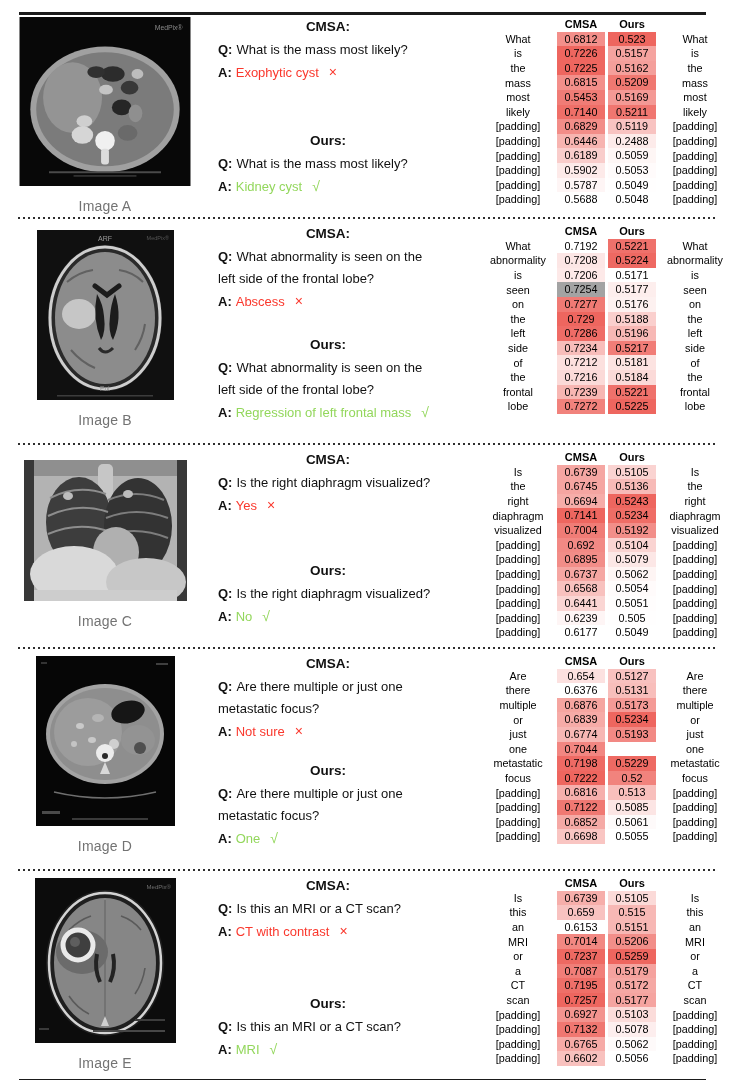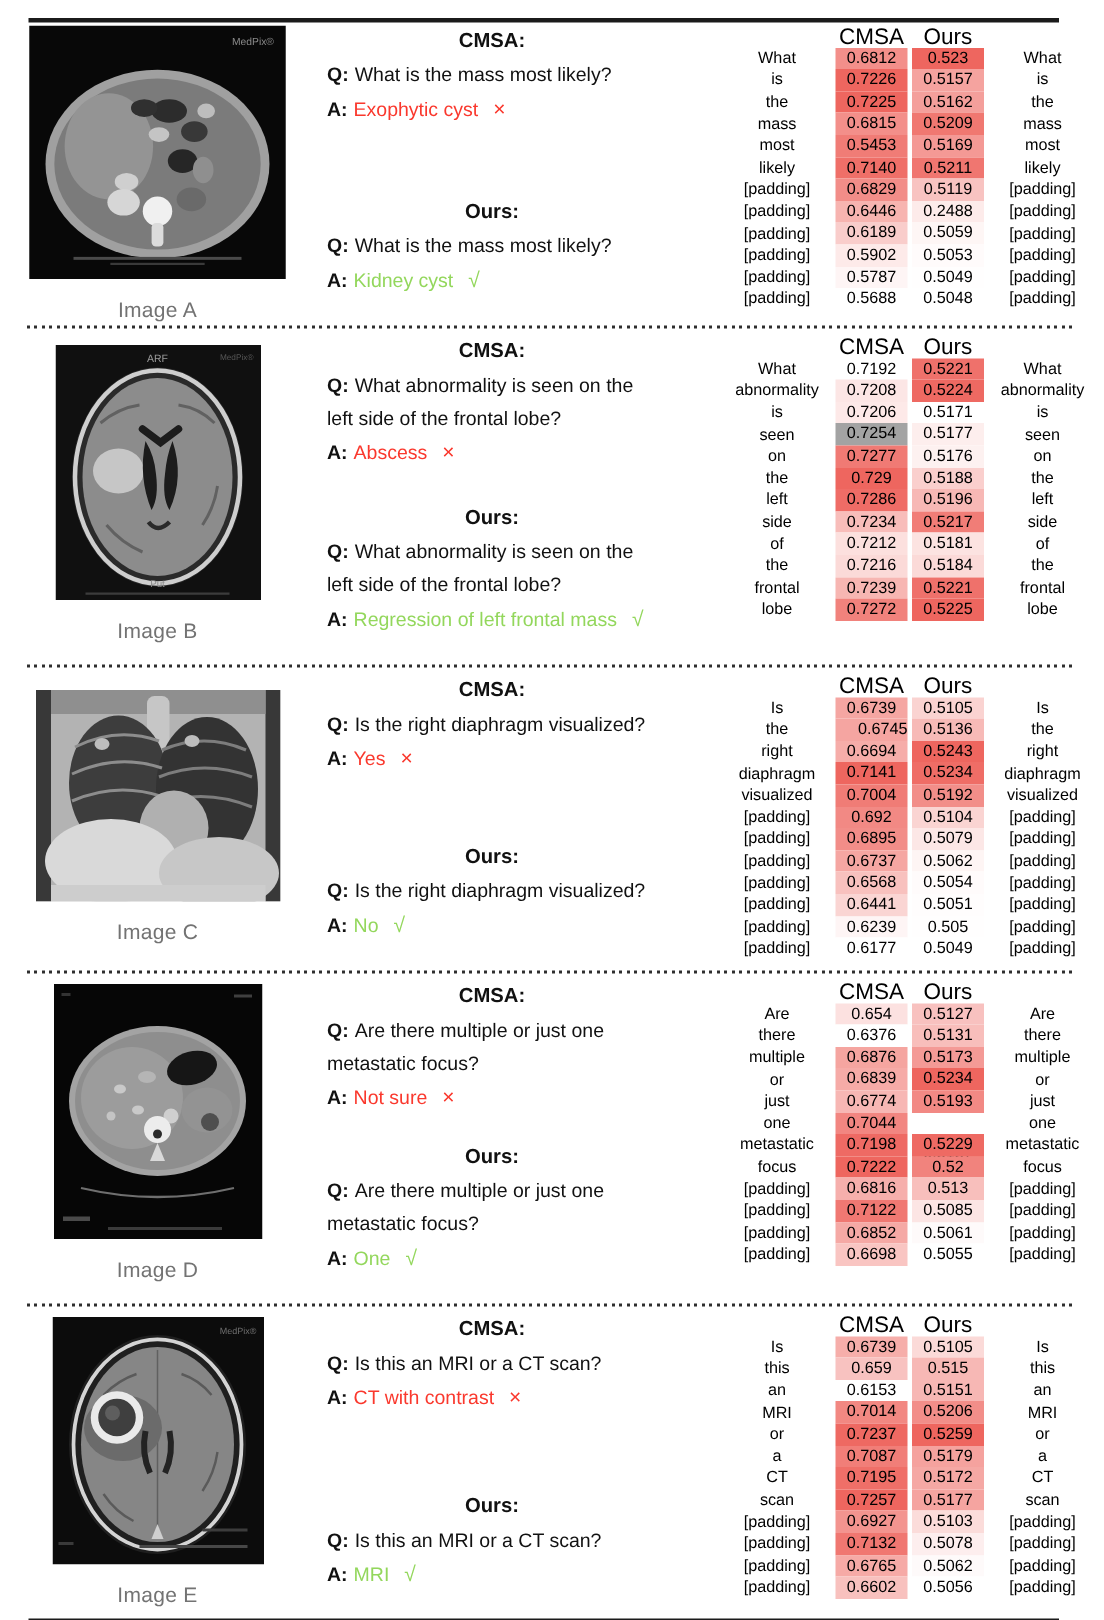--- a/index.html
+++ b/index.html
@@ -31,21 +31,21 @@
   .ans-wrong{color:#fa382d;}
   .ans-right{color:#93d75c;}
   .mark{margin-left:10px;font-size:14px;}
   .mark-wrong{color:#fa382d;}
   .mark-right{color:#93d75c;}
   
   .col-right{flex:1;box-sizing:border-box;padding:2px 14px 0 0;display:flex;justify-content:flex-end;}
   .hm{display:grid;grid-template-columns:72px 48px 48px 72px;column-gap:3px;
       grid-auto-rows:14.6px;align-items:center;text-align:center;
       font-size:10.8px;color:#000;height:min-content;}
-  .hm-h{font-size:15px;}
+  .hm-h{font-size:11px;font-weight:bold;}
   .hm-w{white-space:nowrap;}
   .hm-c{height:14.6px;line-height:14.6px;}
 </style>
 </head>
 <body>
 
 <div class="page">
   <div class="rule"></div>
 
   <section class="block block-a">
@@ -279,21 +279,21 @@
       <div class="hm">
           <span class="hm-h"></span>
           <span class="hm-h">CMSA</span>
           <span class="hm-h">Ours</span>
           <span class="hm-h"></span>
           <span class="hm-w">Is</span>
           <span class="hm-c" style="background: rgb(245, 166, 162);">0.6739</span>
           <span class="hm-c" style="background: rgb(250, 211, 209);">0.5105</span>
           <span class="hm-w">Is</span>
           <span class="hm-w">the</span>
-          <span class="hm-c" style="background: rgb(245, 165, 161); text-align: right;">0.6745</span>
+          <span class="hm-c" style="background: rgb(245, 165, 161);">0.6745</span>
           <span class="hm-c" style="background: rgb(247, 186, 183);">0.5136</span>
           <span class="hm-w">the</span>
           <span class="hm-w">right</span>
           <span class="hm-c" style="background: rgb(246, 173, 169);">0.6694</span>
           <span class="hm-c" style="background: rgb(238, 102, 95);">0.5243</span>
           <span class="hm-w">right</span>
           <span class="hm-w">diaphragm</span>
           <span class="hm-c" style="background: rgb(238, 102, 95);">0.7141</span>
           <span class="hm-c" style="background: rgb(239, 109, 102);">0.5234</span>
           <span class="hm-w">diaphragm</span>

